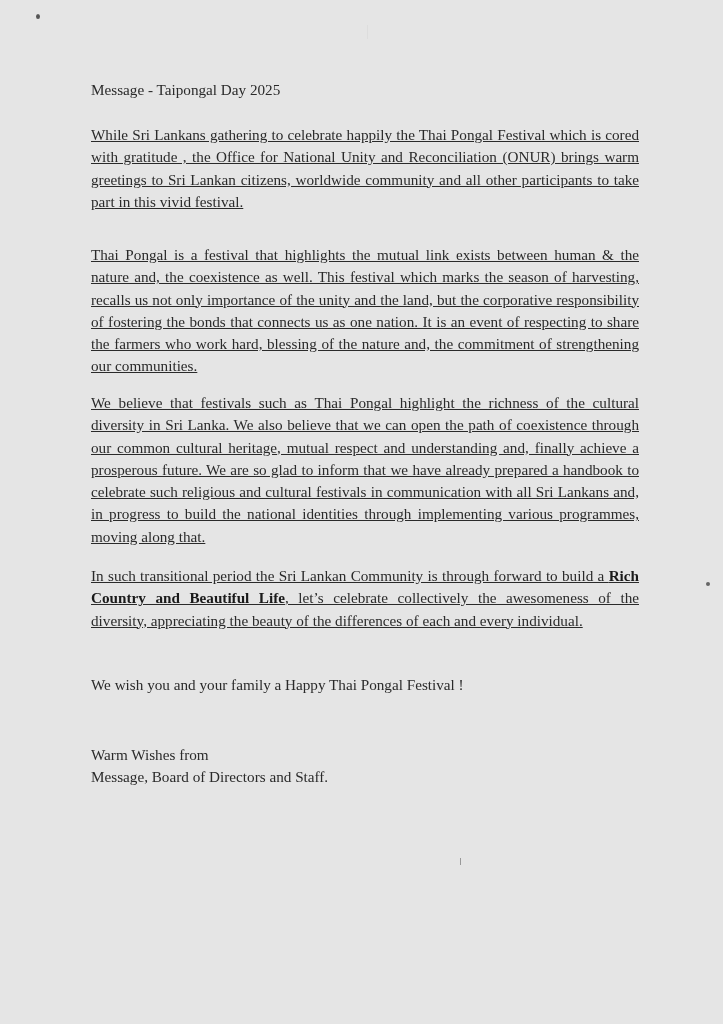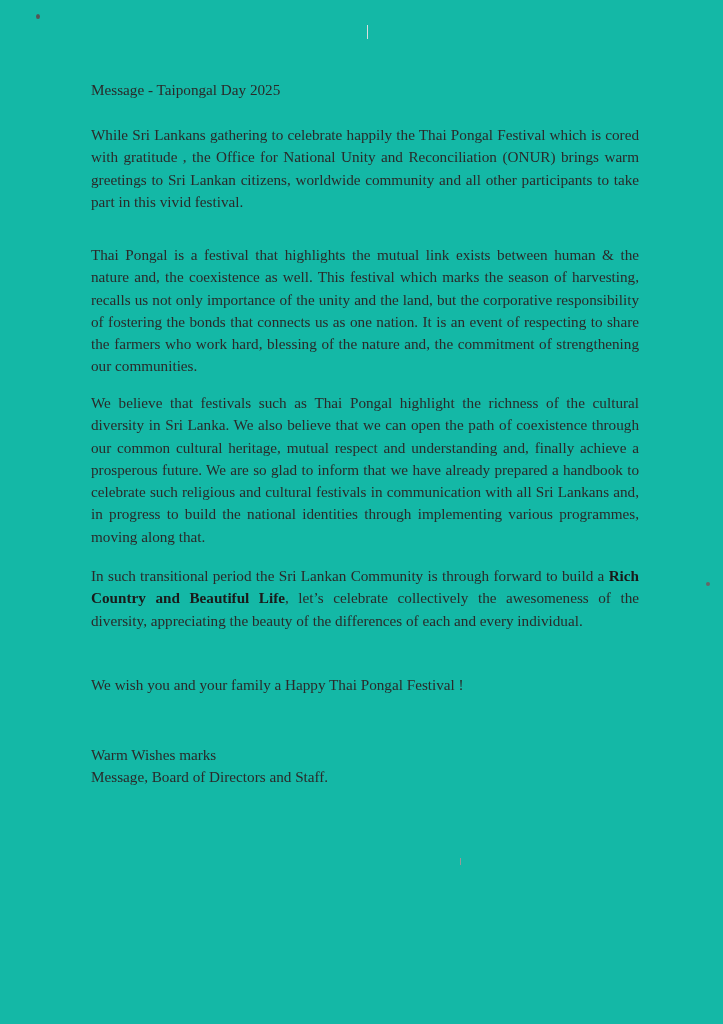--- a/index.html
+++ b/index.html
@@ -1,32 +1,32 @@
 <!DOCTYPE html>
 <html><head>
   <meta charset="utf-8">
   <style>
     html, body { margin: 0; padding: 0; background: #ffffff; }
     body { width: 723px; height: 1024px; position: relative; overflow: hidden; }
     .page {
       position: absolute; left: 0; top: 0; width: 723px; height: 1024px;
-      background: #14b8a6;
+      background: #e5e5e5;
       font-family: "Liberation Serif", serif;
       color: #2a2a2a;
       font-size: 15.2px;
     }
     .mark { position: absolute; background: #555; border-radius: 50%; }
     .mark.a { left: 36px; top: 14px; width: 4px; height: 5px; }
     .mark.b { left: 706px; top: 582px; width: 4px; height: 4px; background:#666; }
     .mark.c { left: 460px; top: 858px; width: 1px; height: 7px; border-radius:0; background:#999; }
     .tick { position:absolute; left: 367px; top: 25px; width:1px; height:14px; background:#ddd; }
     .title { position: absolute; left: 91px; top: 81px; margin: 0; font-size: 15.2px; font-weight: normal; }
     .para {
       position: absolute; left: 91px; width: 548px; margin: 0;
-      text-align: justify; line-height: 22.3px;
+      text-align: justify; line-height: 22.3px; text-decoration: underline;
     }
     .p1 { top: 124px; }
     .p2 { top: 244px; }
     .p3 { top: 392px; }
     .p4 { top: 565px; }
     .wish { position: absolute; left: 91px; top: 676px; margin: 0; }
     .closing { position: absolute; left: 91px; top: 744px; margin: 0; line-height: 22.3px; }
     .closing div { white-space: nowrap; }
     b { font-weight: bold; color: #1a1a1a; }
   </style>
@@ -42,16 +42,16 @@
   <h1 class="title">Message - Taipongal Day 2025</h1>
 
   <p class="para p1">While Sri Lankans gathering to celebrate happily the Thai Pongal Festival which is cored with gratitude , the Office for National Unity and Reconciliation (ONUR) brings warm greetings to Sri Lankan citizens, worldwide community and all other participants to take part in this vivid festival.</p>
   <p class="para p2">Thai Pongal is a festival that highlights the mutual link exists between human &amp; the nature and, the coexistence as well.  This festival which marks the season of harvesting, recalls us not only importance of the unity and the land, but the corporative responsibility of fostering the bonds that connects us as one nation. It is an event of respecting to share the farmers who work hard, blessing of the nature and, the commitment of strengthening our communities.</p>
   <p class="para p3">We believe that festivals such as Thai Pongal highlight the richness of the cultural diversity in Sri Lanka.  We also believe that we can open the path of coexistence through our common cultural heritage, mutual respect and understanding and, finally achieve a prosperous future.  We are so glad to inform that we have already prepared a handbook to celebrate such religious and cultural festivals in communication with all Sri Lankans and, in progress to build the national identities through implementing various programmes, moving along that.</p>
   <p class="para p4"><span>In such transitional period the Sri Lankan Community is through forward to build a </span><b>Rich Country and Beautiful Life</b><span>, let’s celebrate collectively the awesomeness of the diversity, appreciating the beauty of the differences of each and every individual.</span></p>
 
   <p class="wish">We wish you and your family a Happy Thai Pongal Festival !</p>
 
   <div class="closing">
-    <div>Warm Wishes marks</div>
+    <div>Warm Wishes from</div>
     <div>Message, Board of Directors and Staff.</div>
   </div>
 </div>
 
 </body></html>

